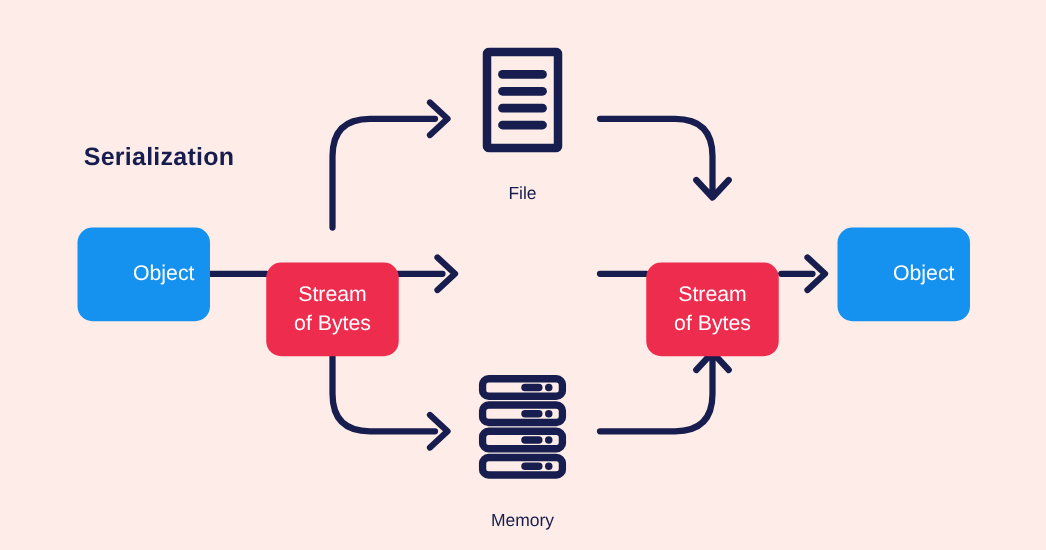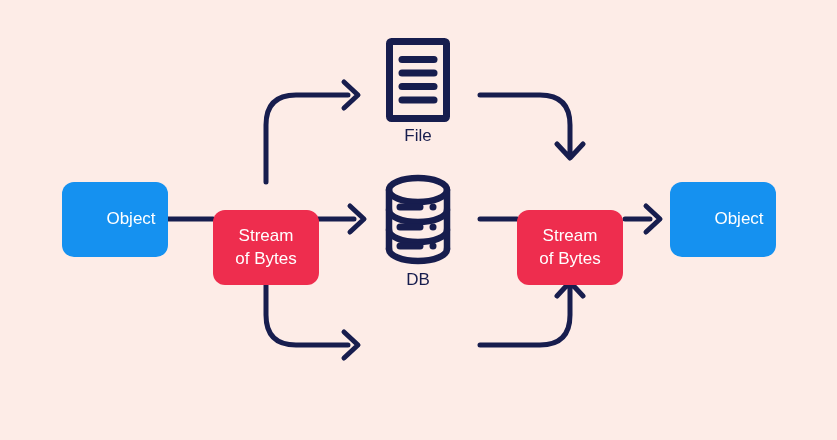--- a/index.html
+++ b/index.html
@@ -74,43 +74,44 @@
   .pos-memory{ left:358px; top:300px; }
   .icon{ display:block; }
   .icon .stroke{
     stroke:var(--navy);
     fill:none;
     stroke-linecap:round;
     stroke-linejoin:round;
   }
   .icon .fill{ fill:var(--navy); stroke:none; }
   .target-label{
-    margin-top:4px;
+    margin-top:24px;
     color:var(--navy);
-    font-size:17px;
+    font-size:14px;
     text-align:center;
     white-space:nowrap;
   }
 </style>
 </head>
 <body>
 
 <div class="stage">
 
   <svg class="arrows" viewBox="0 0 837 440" aria-hidden="true">
     <path d="M167 219 H213"></path>
     <path d="M266 182 V125 Q266 95 296 95 H348 M344 82 L358 95 L344 108"></path>
     <path d="M318 219 H354 M350 206 L364 219 L350 232"></path>
     <path d="M266 257 V315 Q266 345 296 345 H348 M344 332 L358 345 L344 358"></path>
     <path d="M480 95 H540 Q570 95 570 125 V156 M557 144 L570 158 L583 144"></path>
     <path d="M480 219 H517"></path>
     <path d="M480 345 H540 Q570 345 570 315 V284 M557 296 L570 282 L583 296"></path>
     <path d="M625 219 H650 M646 206 L660 219 L646 232"></path>
   </svg>
 
+  <div class="flow-title title-serialization">Serialization</div>
 
   <div class="node node-blue pos-obj-left">
     <span>Object</span>
   </div>
 
   <div class="node node-red pos-stream-left">
     <span>Stream</span>
     <span>of Bytes</span>
   </div>
 
@@ -118,38 +119,38 @@
     <svg class="icon" width="64" height="84" viewBox="0 0 64 84" aria-hidden="true">
       <rect class="stroke" x="3.5" y="3.5" width="57" height="77" rx="2" stroke-width="7"></rect>
       <path class="stroke" stroke-width="7" d="M16 21.5 H48"></path>
       <path class="stroke" stroke-width="7" d="M16 35 H48"></path>
       <path class="stroke" stroke-width="7" d="M16 48.5 H48"></path>
       <path class="stroke" stroke-width="7" d="M16 62 H48"></path>
     </svg>
     <div class="target-label">File</div>
   </div>
 
-  <div class="target pos-db">
-    <svg class="icon" width="70" height="92" viewBox="0 0 70 92" aria-hidden="true">
-      <ellipse class="stroke" cx="35" cy="16" rx="29" ry="12" stroke-width="6.5"></ellipse>
-      <path class="stroke" stroke-width="6.5" d="M6 16 V75"></path>
-      <path class="stroke" stroke-width="6.5" d="M64 16 V75"></path>
-      <path class="stroke" stroke-width="6.5" d="M6 36 A29 12 0 0 0 64 36"></path>
-      <path class="stroke" stroke-width="6.5" d="M6 56 A29 12 0 0 0 64 56"></path>
-      <path class="stroke" stroke-width="6.5" d="M6 75 A29 12 0 0 0 64 75"></path>
-      <path class="stroke" stroke-width="7" d="M17 33 H37"></path>
-      <circle class="fill" cx="50" cy="33" r="3.5"></circle>
-      <path class="stroke" stroke-width="7" d="M17 53 H37"></path>
-      <circle class="fill" cx="50" cy="53" r="3.5"></circle>
-      <path class="stroke" stroke-width="7" d="M17 72 H37"></path>
-      <circle class="fill" cx="50" cy="72" r="3.5"></circle>
+
+  <div class="target pos-memory">
+    <svg class="icon" width="70" height="84" viewBox="0 0 70 84" aria-hidden="true">
+      <rect class="stroke" x="3" y="3" width="64" height="14" rx="5" stroke-width="6"></rect>
+      <path class="stroke" stroke-width="6" d="M37 10 H48"></path>
+      <circle class="fill" cx="56" cy="10" r="3"></circle>
+      <rect class="stroke" x="3" y="24" width="64" height="14" rx="5" stroke-width="6"></rect>
+      <path class="stroke" stroke-width="6" d="M37 31 H48"></path>
+      <circle class="fill" cx="56" cy="31" r="3"></circle>
+      <rect class="stroke" x="3" y="45" width="64" height="14" rx="5" stroke-width="6"></rect>
+      <path class="stroke" stroke-width="6" d="M37 52 H48"></path>
+      <circle class="fill" cx="56" cy="52" r="3"></circle>
+      <rect class="stroke" x="3" y="66" width="64" height="14" rx="5" stroke-width="6"></rect>
+      <path class="stroke" stroke-width="6" d="M37 73 H48"></path>
+      <circle class="fill" cx="56" cy="73" r="3"></circle>
     </svg>
-    <div class="target-label">DB</div>
+    <div class="target-label">Memory</div>
   </div>
-
 
   <div class="node node-red pos-stream-right">
     <span>Stream</span>
     <span>of Bytes</span>
   </div>
 
   <div class="node node-blue pos-obj-right">
     <span>Object</span>
   </div>
 

